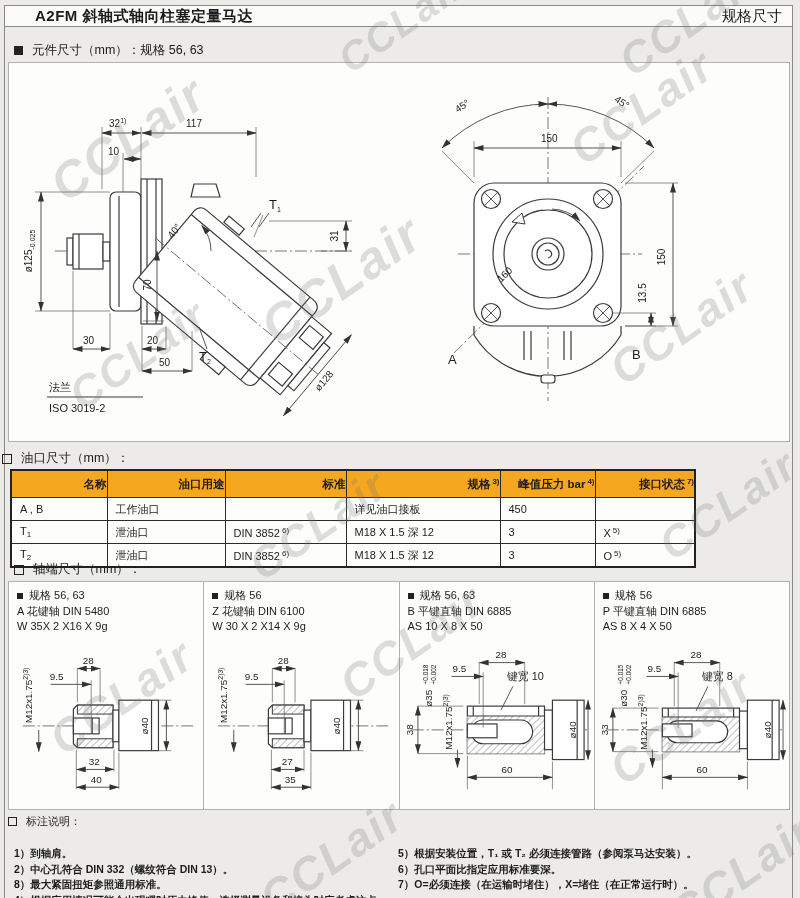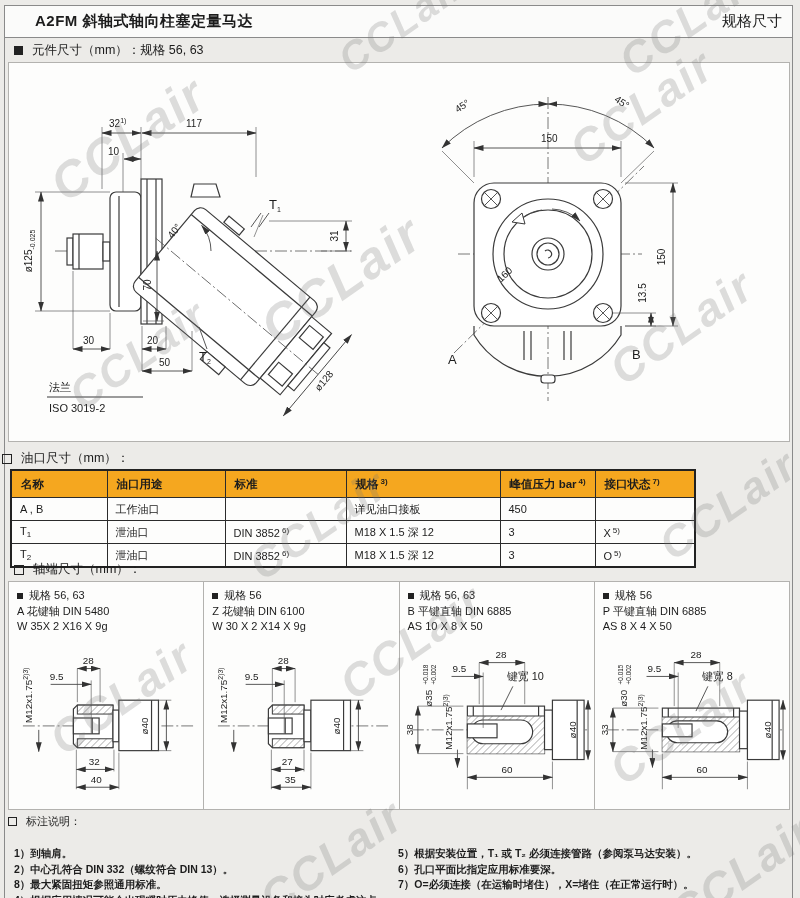--- a/index.html
+++ b/index.html
@@ -1,38 +1,38 @@
 <!DOCTYPE html>
 <html><head>
 <meta charset="utf-8">
 <style>
   html,body{margin:0;padding:0;}
   body{width:800px;height:898px;position:relative;background:#ecebe8;
        font-family:"Liberation Sans","DejaVu Sans",sans-serif;color:#1c1c1c;overflow:hidden;}
   .abs{position:absolute;box-sizing:border-box;}
   .frame{left:4px;top:5px;width:789px;height:893px;border:1px solid #8a8a8a;border-bottom:none;}
-  .titlebar{left:4px;top:5px;width:789px;height:33px;background:#fbfbfa;border:1px solid #8a8a8a;
+  .titlebar{left:4px;top:5px;width:789px;height:22px;background:#fbfbfa;border:1px solid #8a8a8a;
             display:flex;justify-content:space-between;align-items:center;padding:0 10px 0 30px;}
   .titlebar .t{font-size:15px;font-weight:bold;letter-spacing:.5px;}
   .titlebar .r{font-size:15px;}
   .sechead{display:flex;align-items:center;gap:9px;font-size:12.5px;}
   .sq-f{width:9px;height:9px;background:#222;flex:0 0 auto;}
   .sq-h{width:8px;height:8px;border:1.5px solid #222;background:transparent;flex:0 0 auto;}
   .sq-m{width:6px;height:6px;background:#222;display:inline-block;margin-right:6px;}
   .drawbox{left:8px;top:62px;width:782px;height:380px;background:#fdfdfc;border:1px solid #b3b2af;}
   .panelbox{left:8px;top:581px;width:782px;height:229px;background:#fdfdfc;border:1px solid #b3b2af;display:flex;}
   .panel{flex:1 1 0;padding:6px 0 0 8px;position:relative;}
   .panel+.panel{border-left:1px solid #b3b2af;}
   .p-line{font-size:11px;line-height:15.5px;white-space:nowrap;}
   table.ports{left:10px;top:469px;width:684px;border-collapse:collapse;background:#fdfdfc;
               table-layout:fixed;font-size:11px;}
   table.ports{position:absolute;}
   table.ports th,table.ports td{border:1px solid #2b2b2b;padding:0 0 0 9px;text-align:left;overflow:hidden;}
   table.ports{border:2px solid #222;}
-  table.ports th{background:#F5A71F;height:26px;font-weight:bold;font-size:11.5px;}
+  table.ports th{background:#F5A71F;height:26px;font-weight:bold;font-size:11.5px;text-align:right;}
   table.ports td{height:22px;padding-left:8px;}
   td.ctr{text-align:center;padding:0;}
   .sup{font-size:8px;vertical-align:4px;margin-left:2px;}
   .sb{font-size:8px;vertical-align:-2px;}
   .notes{left:8px;top:814px;width:784px;font-size:10.5px;}
   .notes .cols{display:flex;margin-top:17px;font-weight:bold;}
   .notes .c1{width:384px;padding-left:6px;}
   .notes .c2{flex:1;}
   .notes div.n{line-height:15.5px;white-space:nowrap;}
   .wm{position:absolute;font-style:italic;font-weight:bold;color:rgba(115,115,115,.24);

